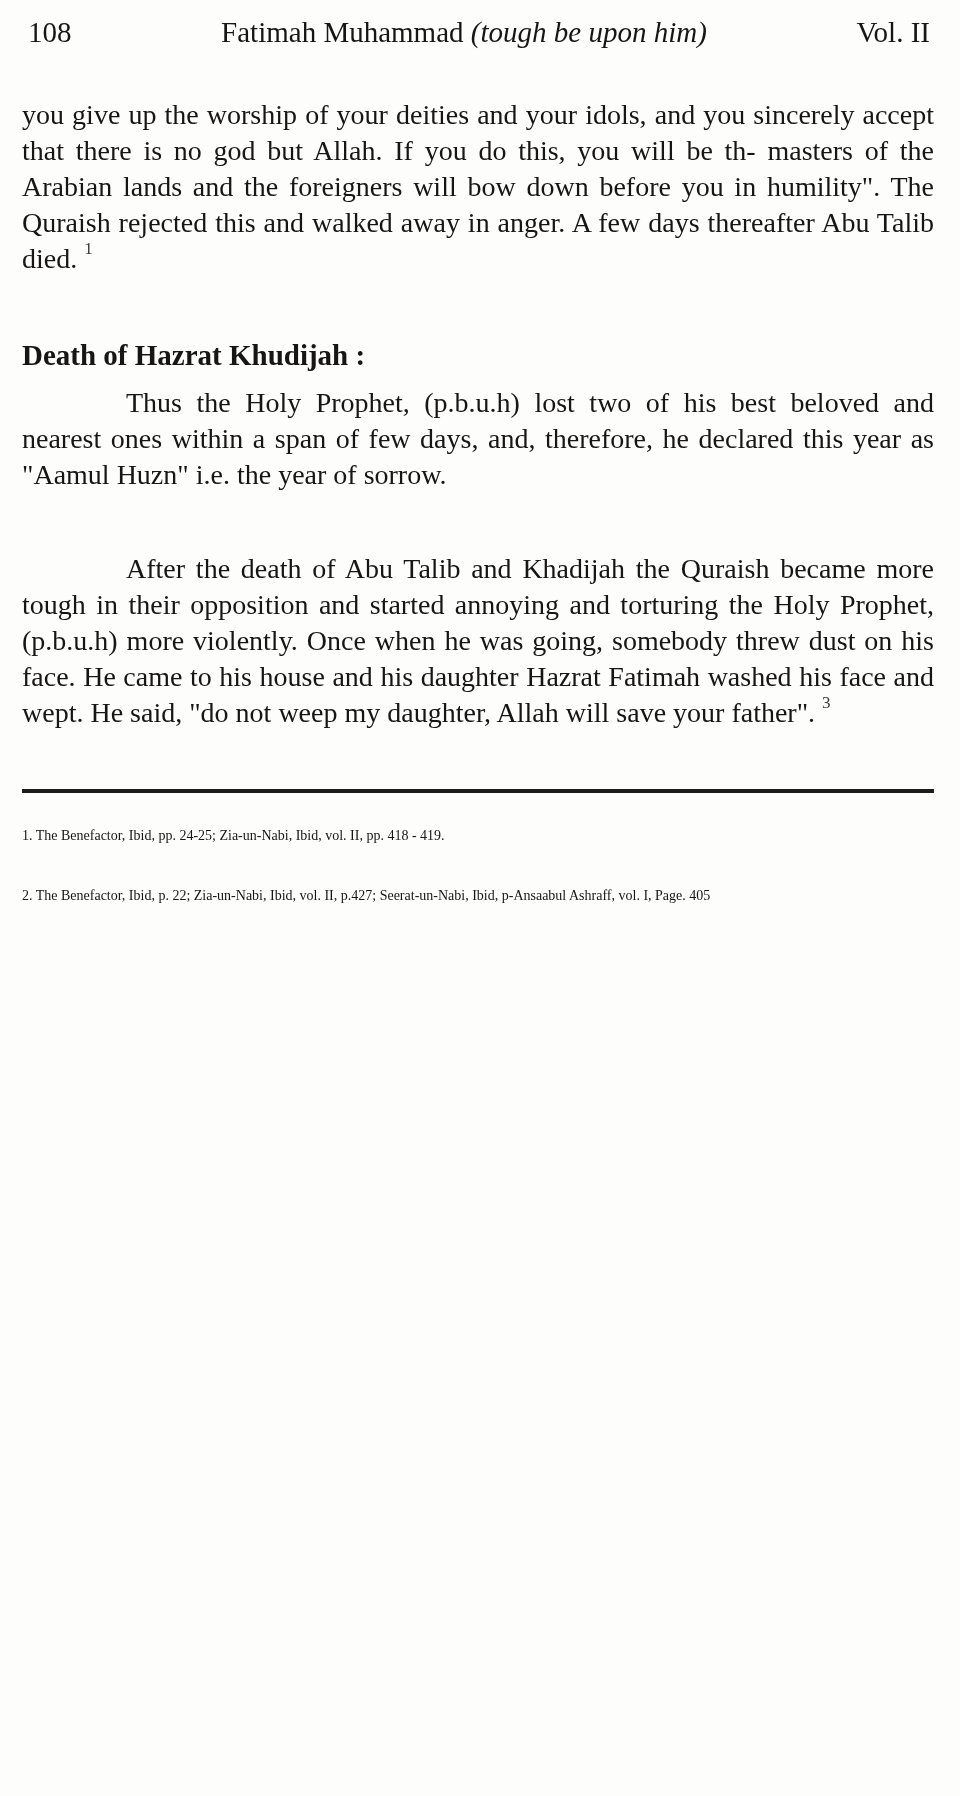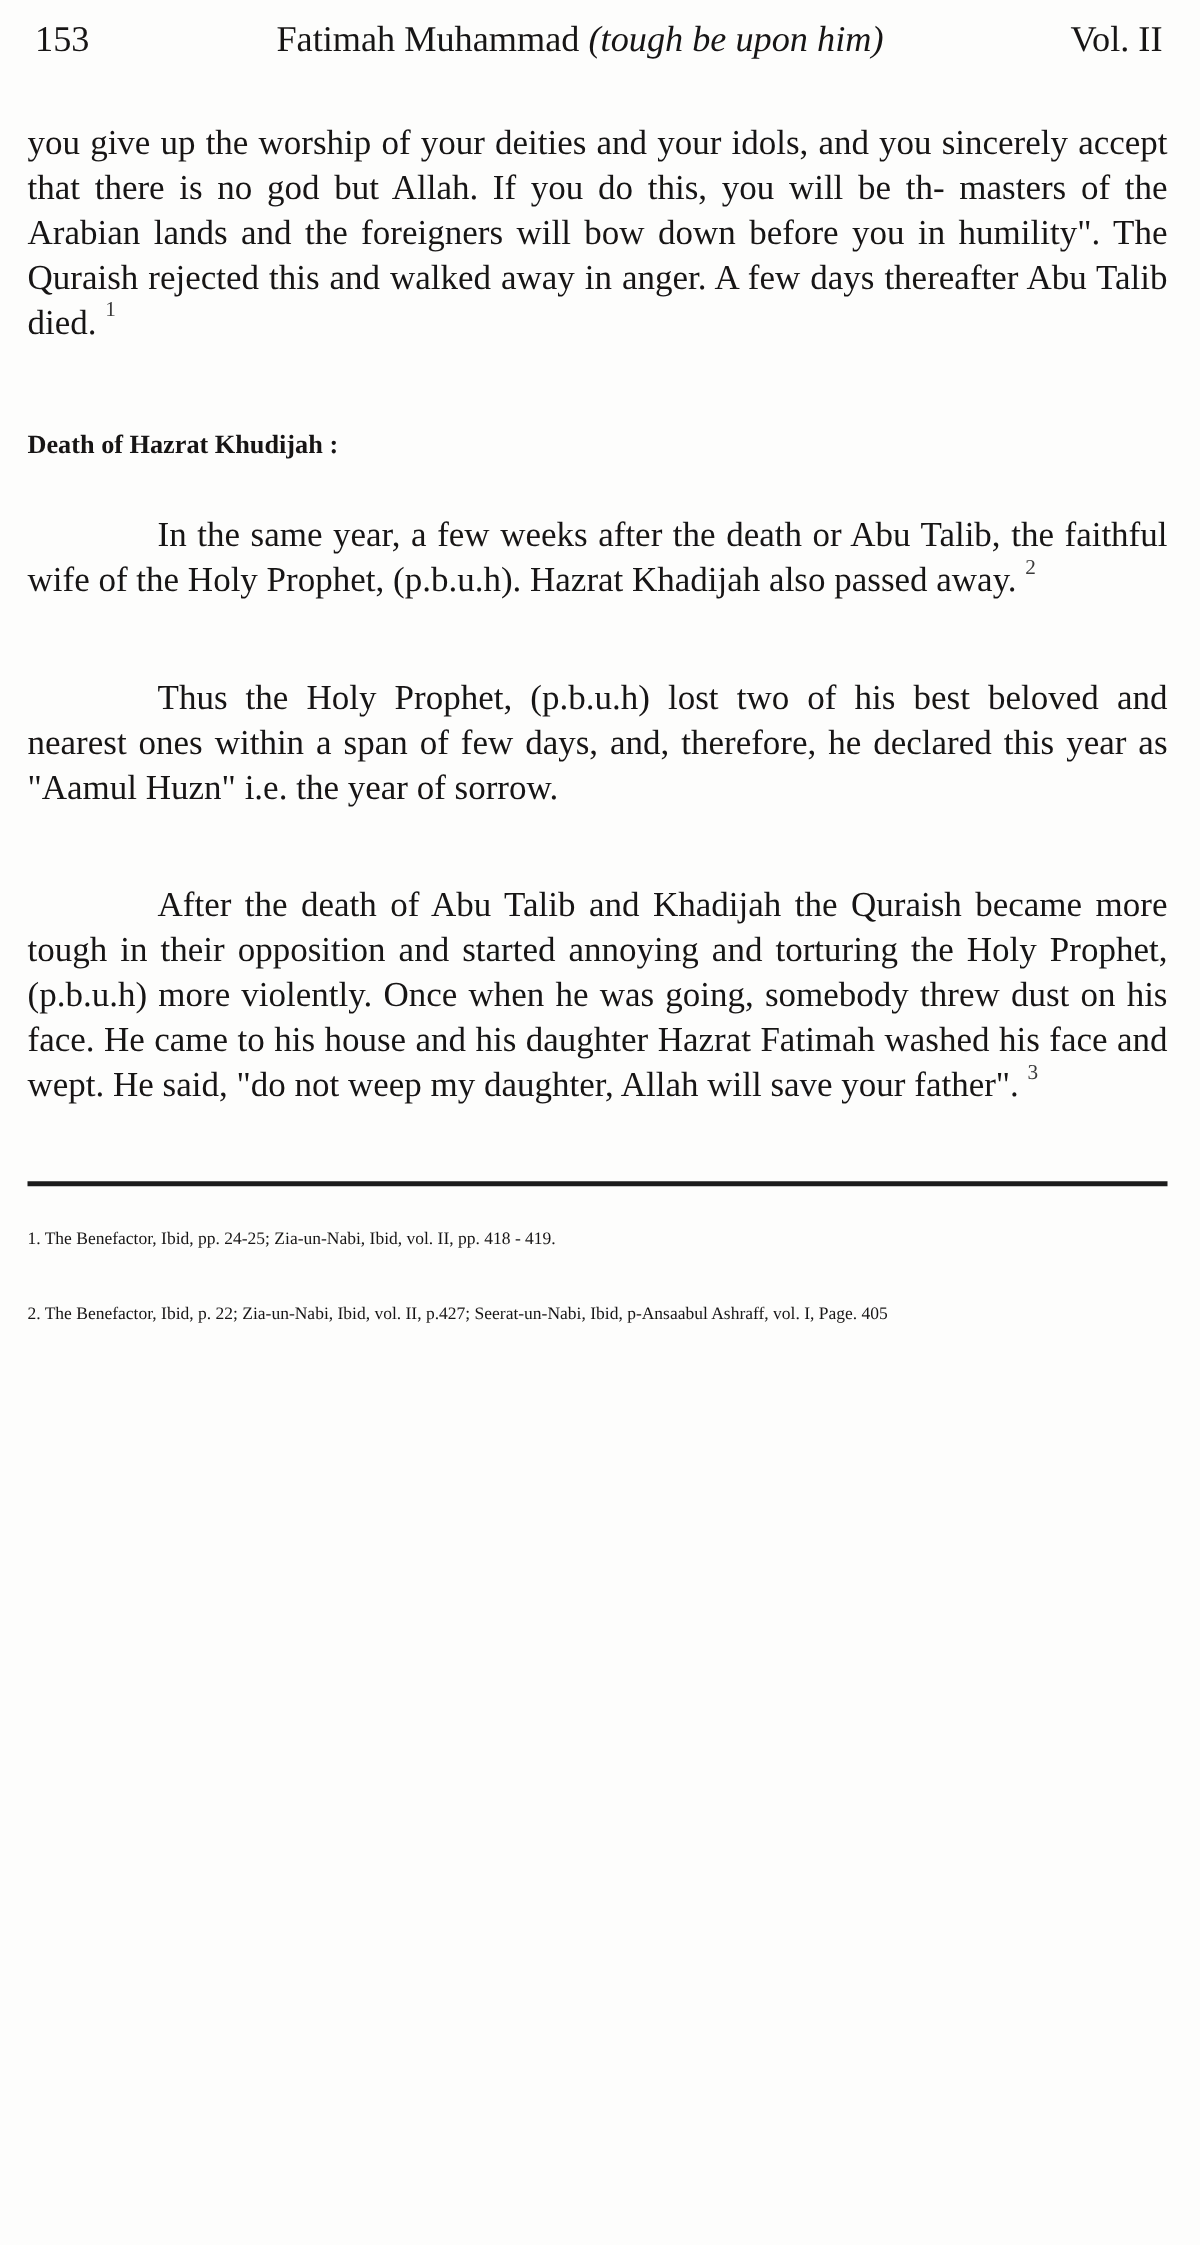--- a/index.html
+++ b/index.html
@@ -49,24 +49,24 @@
   .para.indent {
     text-indent: 104px;
   }
   .fn-mark {
     font-size: 17px;
     line-height: 0;
     vertical-align: 14px;
     color: #3a3a3a;
   }
   .section-heading {
-    font-size: 21px;
+    font-size: 29px;
     font-weight: bold;
     line-height: 36px;
-    margin: 60px 0 38px 0;
+    margin: 60px 0 12px 0;
     text-indent: 0;
   }
   .footnote-rule {
     border: none;
     border-top: 4px solid #1c1c1c;
     margin: 46px 0 0 0;
     width: 100%;
   }
   .footnotes {
     padding-top: 28px;
@@ -80,32 +80,31 @@
   .footnote.fn-1 {
     margin-bottom: 30px;
   }
 </style>
 </head>
 <body>
 
 <div class="page">
 
   <header class="page-header">
-    <span class="pagenum">153</span>
+    <span class="pagenum">108</span>
     <span class="running-title"><span>Fatimah Muhammad</span> <em>(tough be upon him)</em></span>
     <span class="volume">Vol. II</span>
   </header>
 
   <main class="body-text">
 
     <p class="para no-indent"><span>you give up the worship of your deities and your idols, and you sincerely accept that there is no god but Allah. If you do this, you will be th- masters of the Arabian lands and the foreigners will bow down before you in humility". The Quraish rejected this and walked away in anger. A few days thereafter Abu Talib died.</span> <sup class="fn-mark">1</sup></p>
 
     <h2 class="section-heading">Death of Hazrat Khudijah :</h2>
 
-    <p class="para indent"><span>In the same year, a few weeks after the death or Abu Talib, the faithful wife of the Holy Prophet, (p.b.u.h). Hazrat Khadijah also passed away.</span> <sup class="fn-mark">2</sup></p>
 
     <p class="para indent"><span>Thus the Holy Prophet, (p.b.u.h) lost two of his best beloved and nearest ones within a span of few days, and, therefore, he declared this year as "Aamul Huzn" i.e. the year of sorrow.</span></p>
 
     <p class="para indent"><span>After the death of Abu Talib and Khadijah the Quraish became more tough in their opposition and started annoying and torturing the Holy Prophet, (p.b.u.h) more violently. Once when he was going, somebody threw dust on his face. He came to his house and his daughter Hazrat Fatimah washed his face and wept. He said, "do not weep my daughter, Allah will save your father".</span> <sup class="fn-mark">3</sup></p>
 
   </main>
 
   <hr class="footnote-rule">
 
   <footer class="footnotes">

